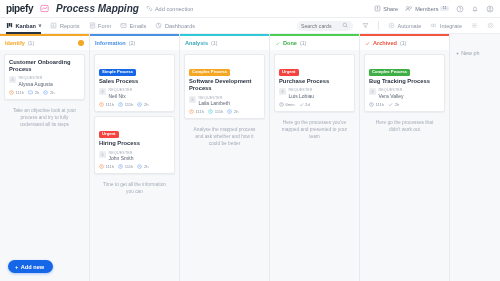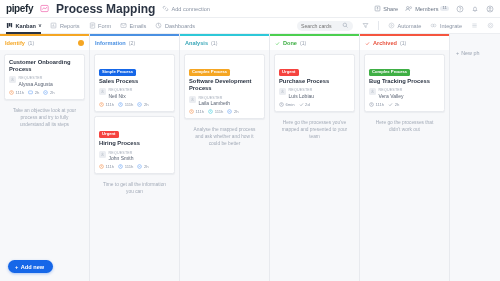--- a/index.html
+++ b/index.html
@@ -21,24 +21,25 @@
     gap: 7px;
   }
   .logo {
     font-size: 10px;
     font-weight: bold;
     color: #1f2933;
     letter-spacing: -0.4px;
   }
   .pin-icon { width: 9px; height: 9px; display:flex; align-items:center; justify-content:center; }
   .title-txt {
-    font-size: 12px;
+    font-size: 10px;
     font-weight: bold;
     color: #2b3443;
     white-space: nowrap;
+    font-style: italic;
   }
   .addconn {
     display: flex; align-items: center; gap: 2px;
     font-size: 5.6px; color: #8b95a5; white-space: nowrap;
   }
   .spacer { flex: 1; }
   .tb-right { display: flex; align-items: center; gap: 7px; }
   .tb-item {
     display: flex; align-items: center; gap: 2px;
     font-size: 5.6px; color: #6b7686; white-space: nowrap;

